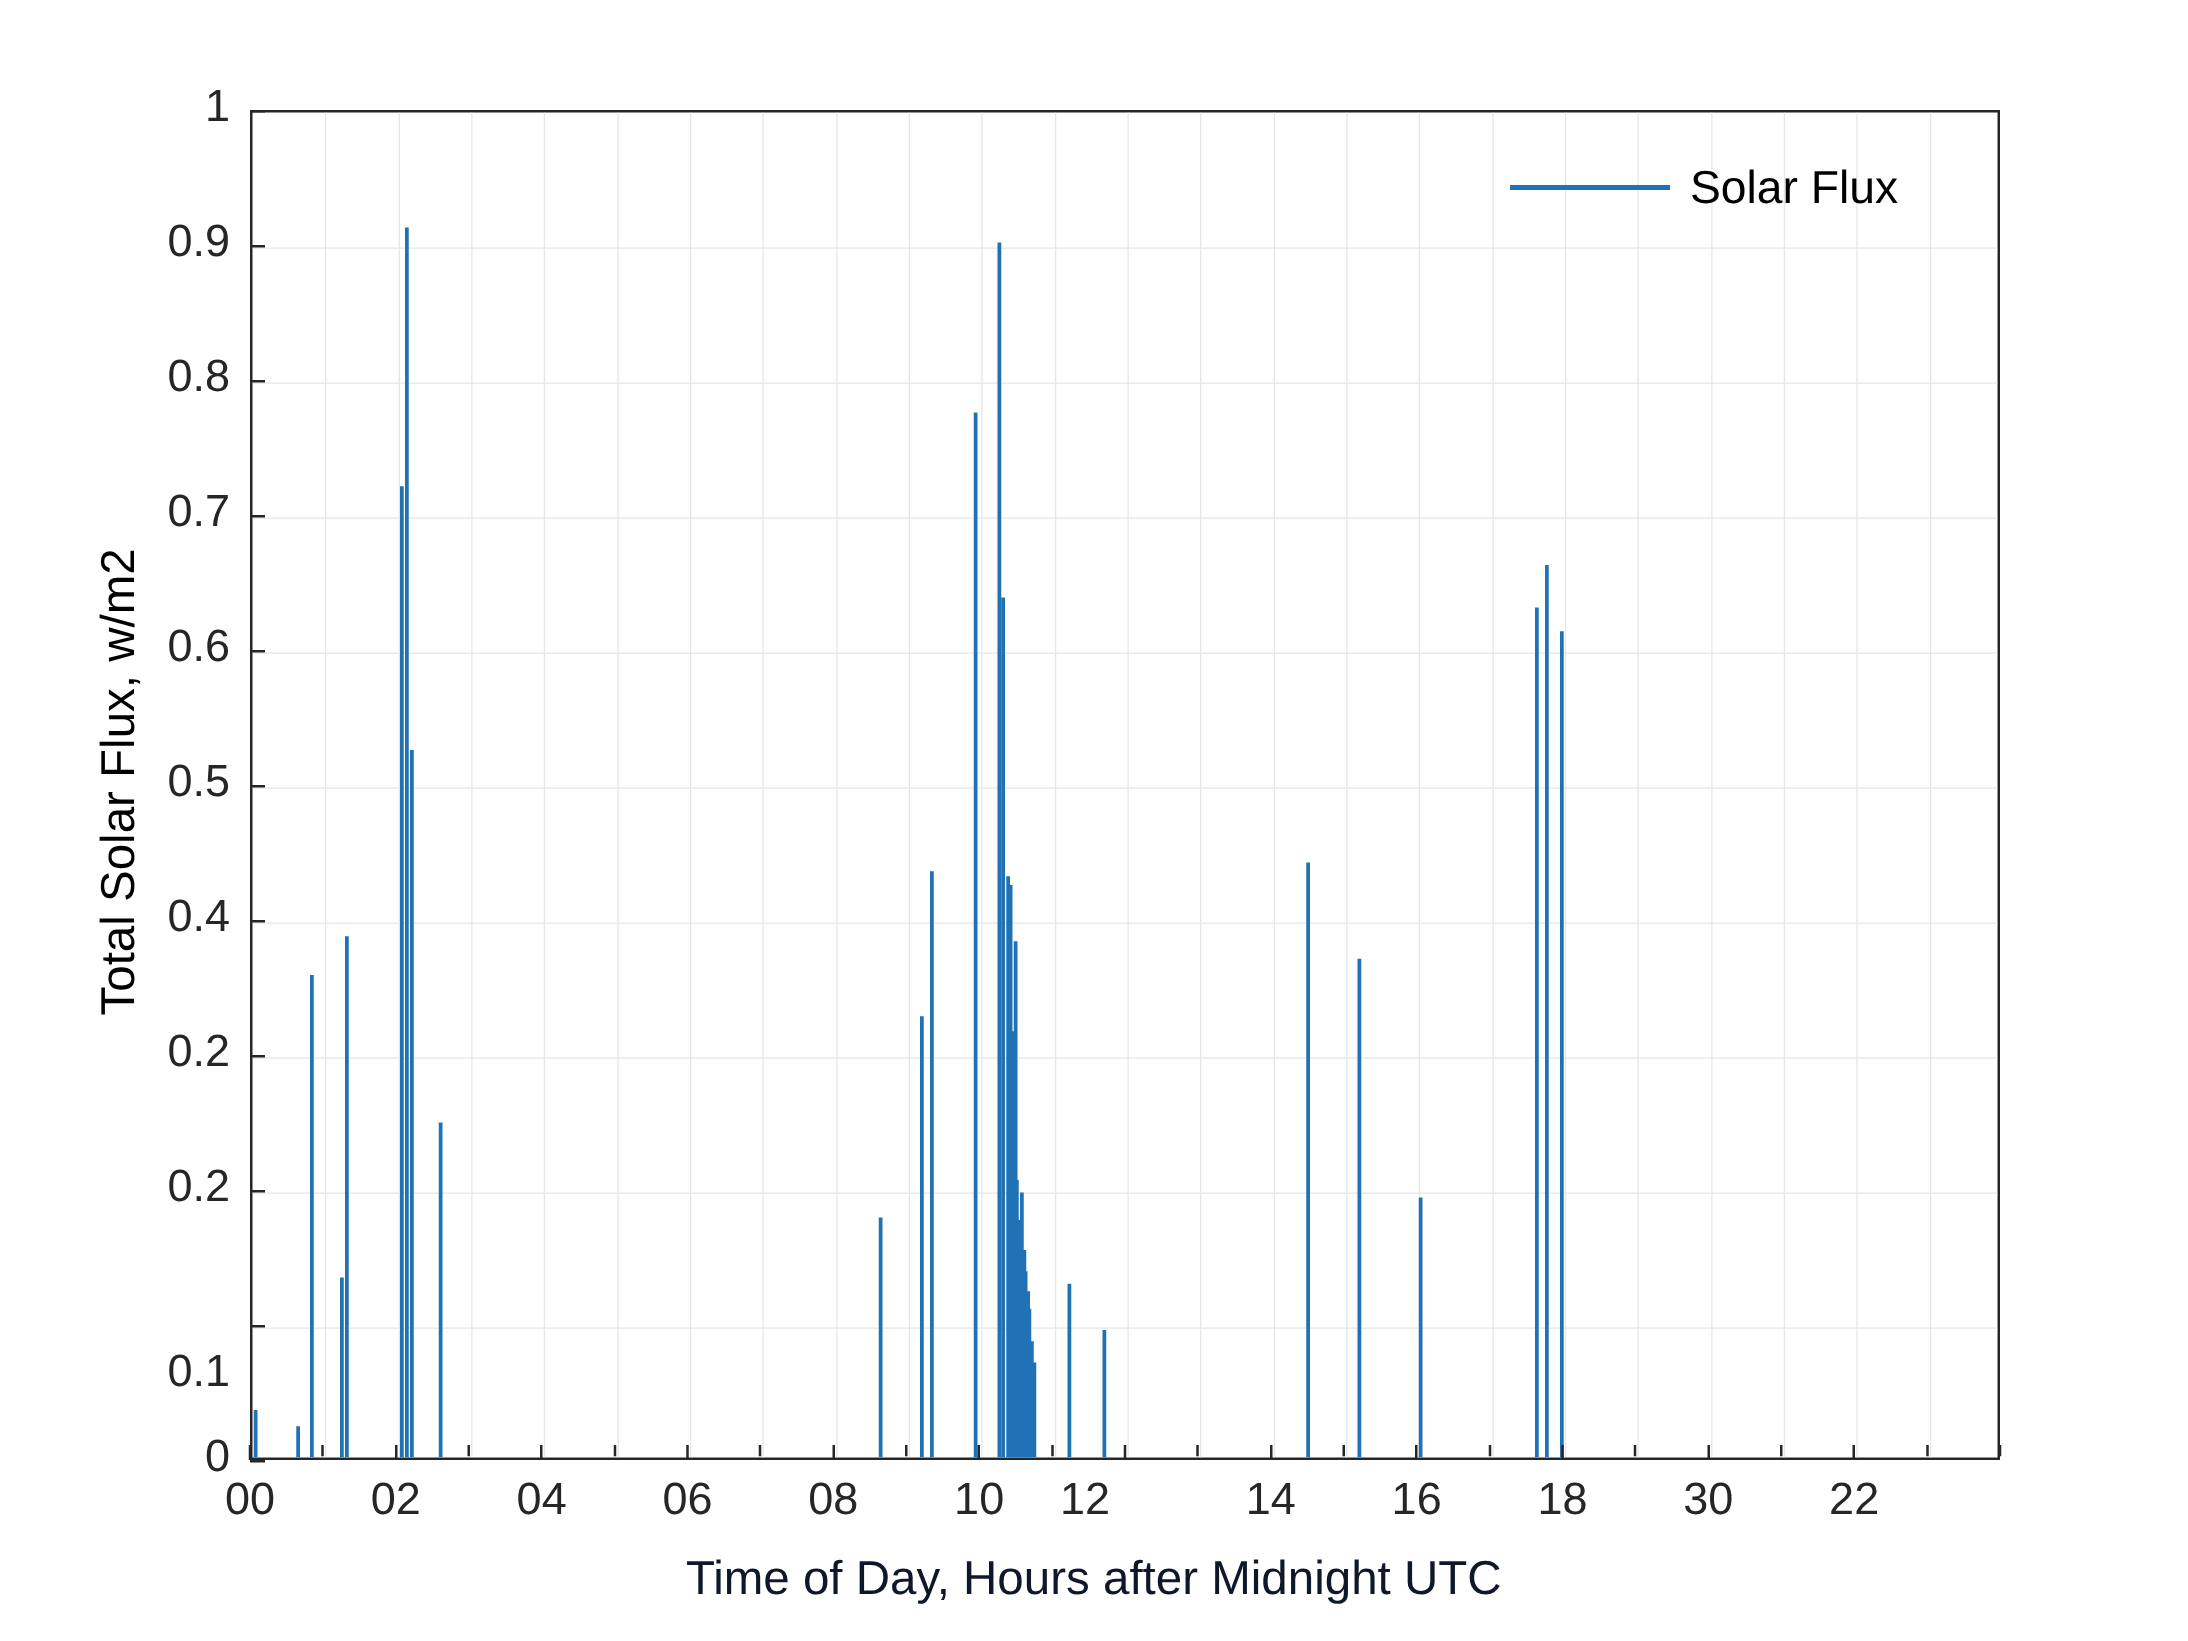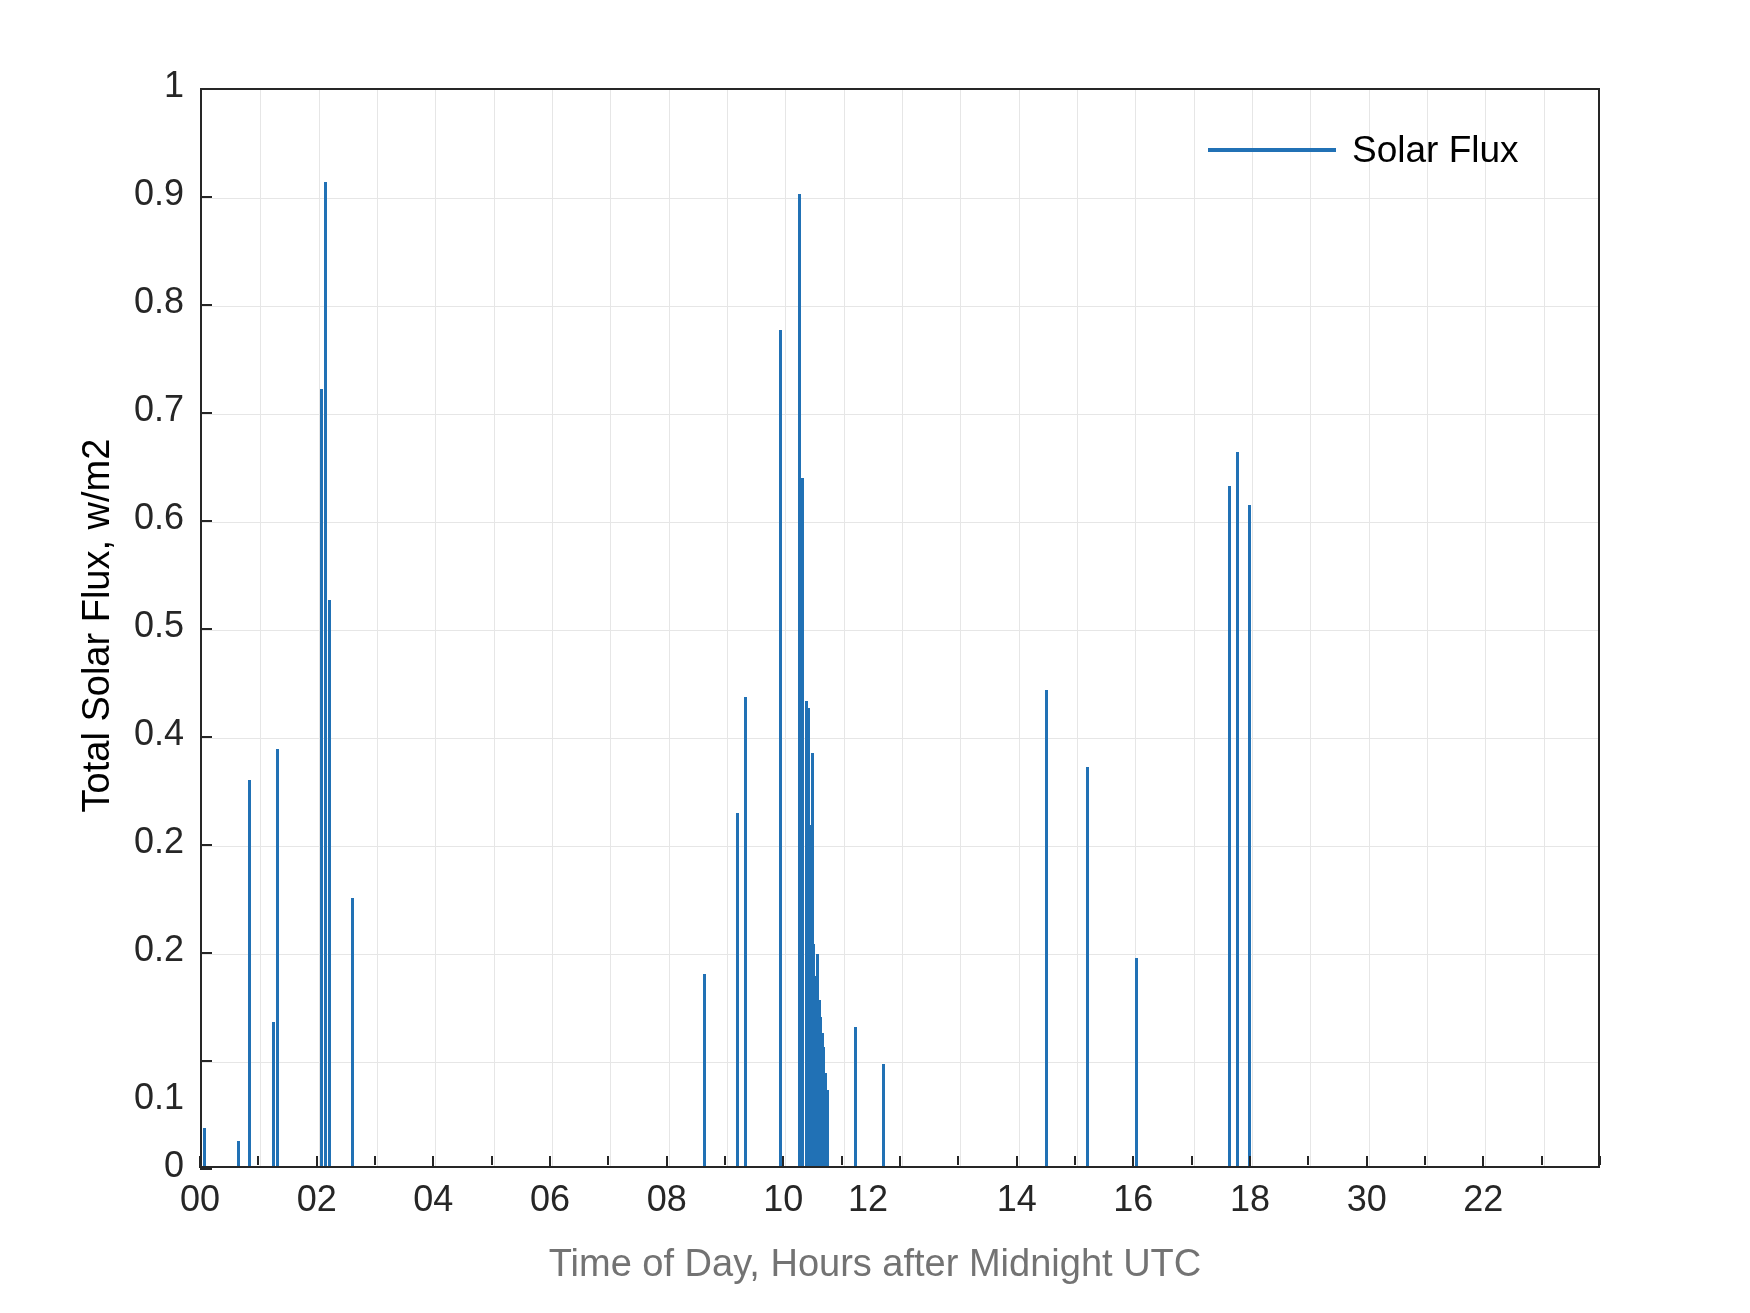--- a/index.html
+++ b/index.html
@@ -117,21 +117,21 @@
   }
 
   
   #xlabel {
     position: absolute;
     left: 0;
     top: 1242px;
     width: 1750px;
     text-align: center;
     font-size: 38px;
-    color: #737373;
+    color: #0f172a;
     font-family: "Liberation Sans", sans-serif;
   }
   #ylabel {
     position: absolute;
     left: -444px;
     top: 604px;
     width: 1080px;
     text-align: center;
     font-size: 38px;
     color: #000000;

